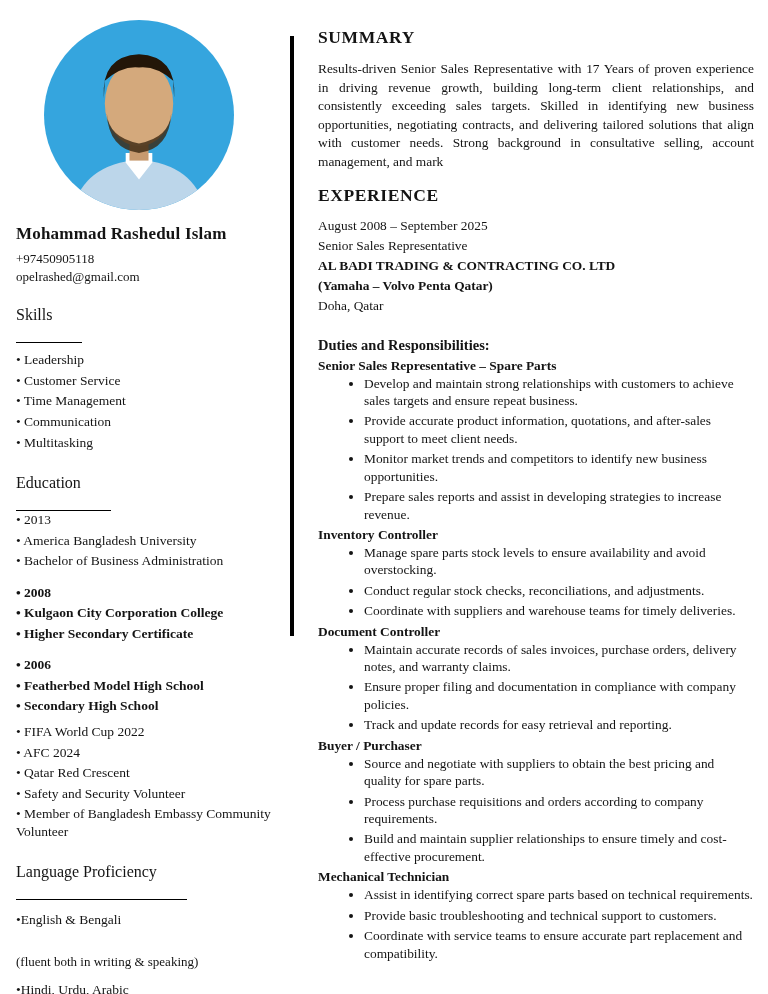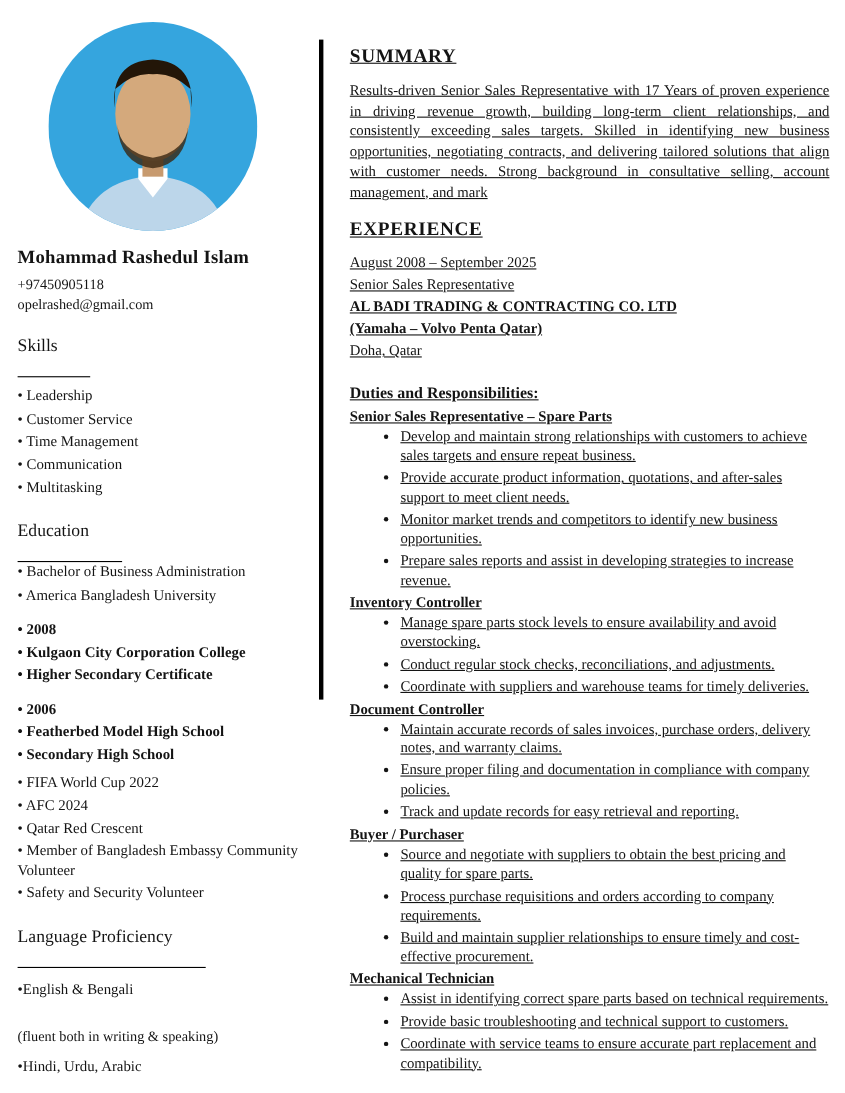--- a/index.html
+++ b/index.html
@@ -20,21 +20,21 @@
   .edu-group { margin-top:0; }
   .edu-group + .edu-group { margin-top:14px;font-weight:bold; }
   .lang-label { font-size:13.5px; margin-top:12px; }
   .lang-label::before { content:"•"; }
   .lang-note { font-size:13px; margin-top:26px; }
 
   
   .divider { width:4px; flex:none; background:#000; height:600px; margin-top:36px; }
 
   
-  .main { flex:1; padding:40px 14px 0 24px;text-decoration:underline; }
+  .main { flex:1; padding:27px 14px 0 24px; }
   .main-heading { font-size:17.5px; font-weight:bold; letter-spacing:.6px; }
   .summary-text { font-size:13.4px; line-height:1.38; text-align:justify; margin-top:12px; }
   .exp-heading { margin-top:14px; }
   .exp-meta { font-size:13.4px; line-height:1.5; margin-top:10px; }
   .bold { font-weight:bold; }
   .duties-heading { font-size:14.5px; font-weight:bold; margin-top:20px; }
   .duty-section { margin-top:4px; }
   .duty-title { font-size:13.4px; font-weight:bold; margin-top:2px; }
   .duty-list { padding-left:46px; font-size:13.4px; line-height:1.3; margin:1px 0 2px 0; }
   .duty-list li { margin-bottom:3px; }
@@ -80,41 +80,42 @@
         <li>Time Management</li>
         <li>Communication</li>
         <li>Multitasking</li>
       </ul>
 
     <div>
       <span class="side-heading">Education</span>
     </div>
     <div>
       <ul class="side-list edu-group">
+          <li>2013</li>
+          <li>America Bangladesh University</li>
           <li>Bachelor of Business Administration</li>
-          <li>America Bangladesh University</li>
         </ul>
       <ul class="side-list edu-group">
           <li>2008</li>
           <li>Kulgaon City Corporation College</li>
           <li>Higher Secondary Certificate</li>
         </ul>
       <ul class="side-list edu-group">
           <li>2006</li>
           <li>Featherbed Model High School</li>
           <li>Secondary High School</li>
         </ul>
     </div>
 
     <ul class="side-list">
         <li>FIFA World Cup 2022</li>
         <li>AFC 2024</li>
         <li>Qatar Red Crescent</li>
+        <li>Safety and Security Volunteer</li>
         <li>Member of Bangladesh Embassy Community Volunteer</li>
-        <li>Safety and Security Volunteer</li>
       </ul>
 
     <div>
       <span class="side-heading">Language Proficiency</span>
     </div>
     <div>
       <div class="lang-label">English &amp; Bengali</div>
       <div class="lang-note">(fluent both in writing &amp; speaking)</div>
       <div class="lang-label">Hindi, Urdu, Arabic</div>
       <div class="lang-note">(fluent in speaking)</div>

